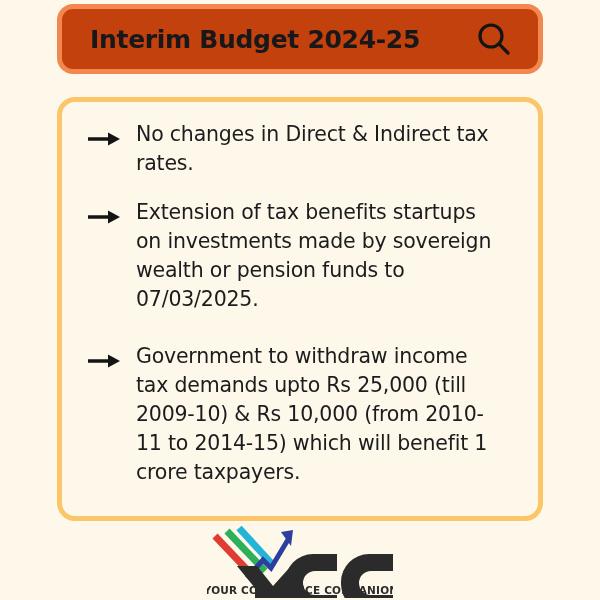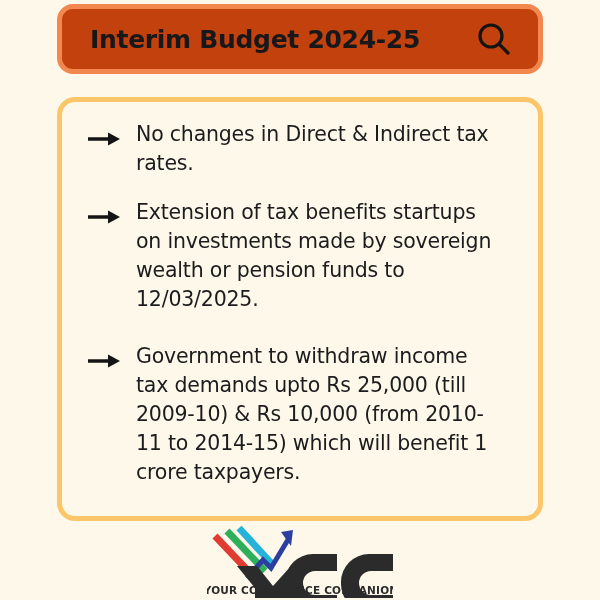--- a/index.html
+++ b/index.html
@@ -134,21 +134,21 @@
           <polygon points="22,6.5 34,13 22,19.5" fill="#141414"></polygon>
         </svg>
         <span class="bullet-text">No changes in Direct &amp; Indirect tax rates.</span>
       </li>
 
       <li class="bullet-item">
         <svg class="arrow-icon" viewBox="0 0 36 26">
           <line x1="2" y1="13" x2="24" y2="13" stroke="#141414" stroke-width="3.4" stroke-linecap="butt"></line>
           <polygon points="22,6.5 34,13 22,19.5" fill="#141414"></polygon>
         </svg>
-        <span class="bullet-text">Extension of tax benefits startups on investments made by sovereign wealth or pension funds to 12/03/2025.</span>
+        <span class="bullet-text">Extension of tax benefits startups on investments made by sovereign wealth or pension funds to 07/03/2025.</span>
       </li>
 
       <li class="bullet-item">
         <svg class="arrow-icon" viewBox="0 0 36 26">
           <line x1="2" y1="13" x2="24" y2="13" stroke="#141414" stroke-width="3.4" stroke-linecap="butt"></line>
           <polygon points="22,6.5 34,13 22,19.5" fill="#141414"></polygon>
         </svg>
         <span class="bullet-text">Government to withdraw income tax demands upto Rs 25,000 (till 2009-10) &amp; Rs 10,000 (from 2010-11 to 2014-15) which will benefit 1 crore taxpayers.</span>
       </li>
 

